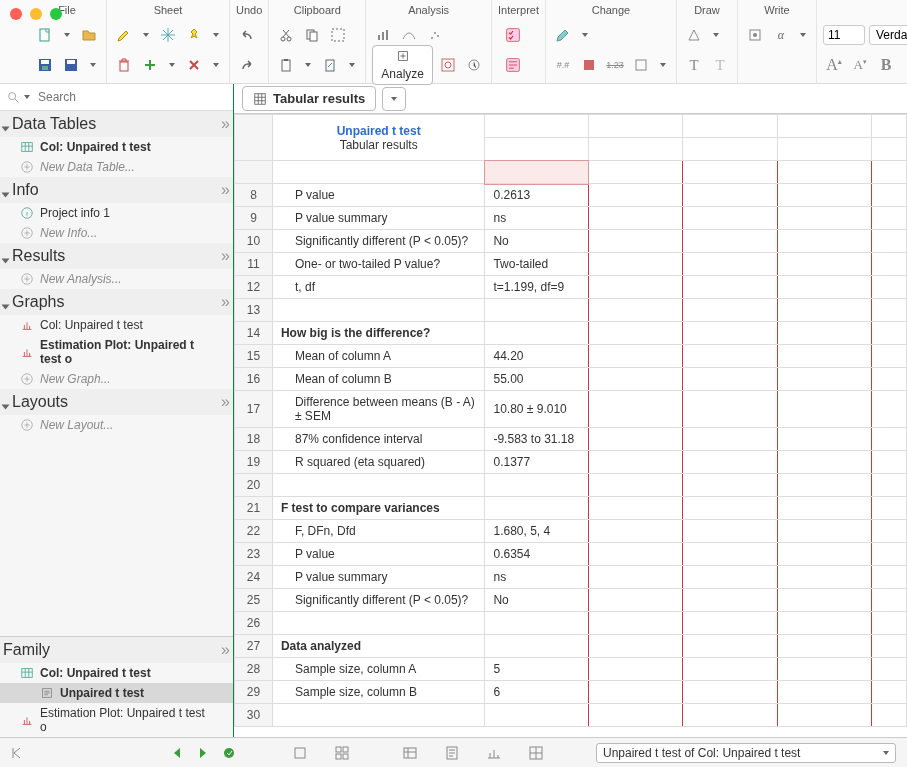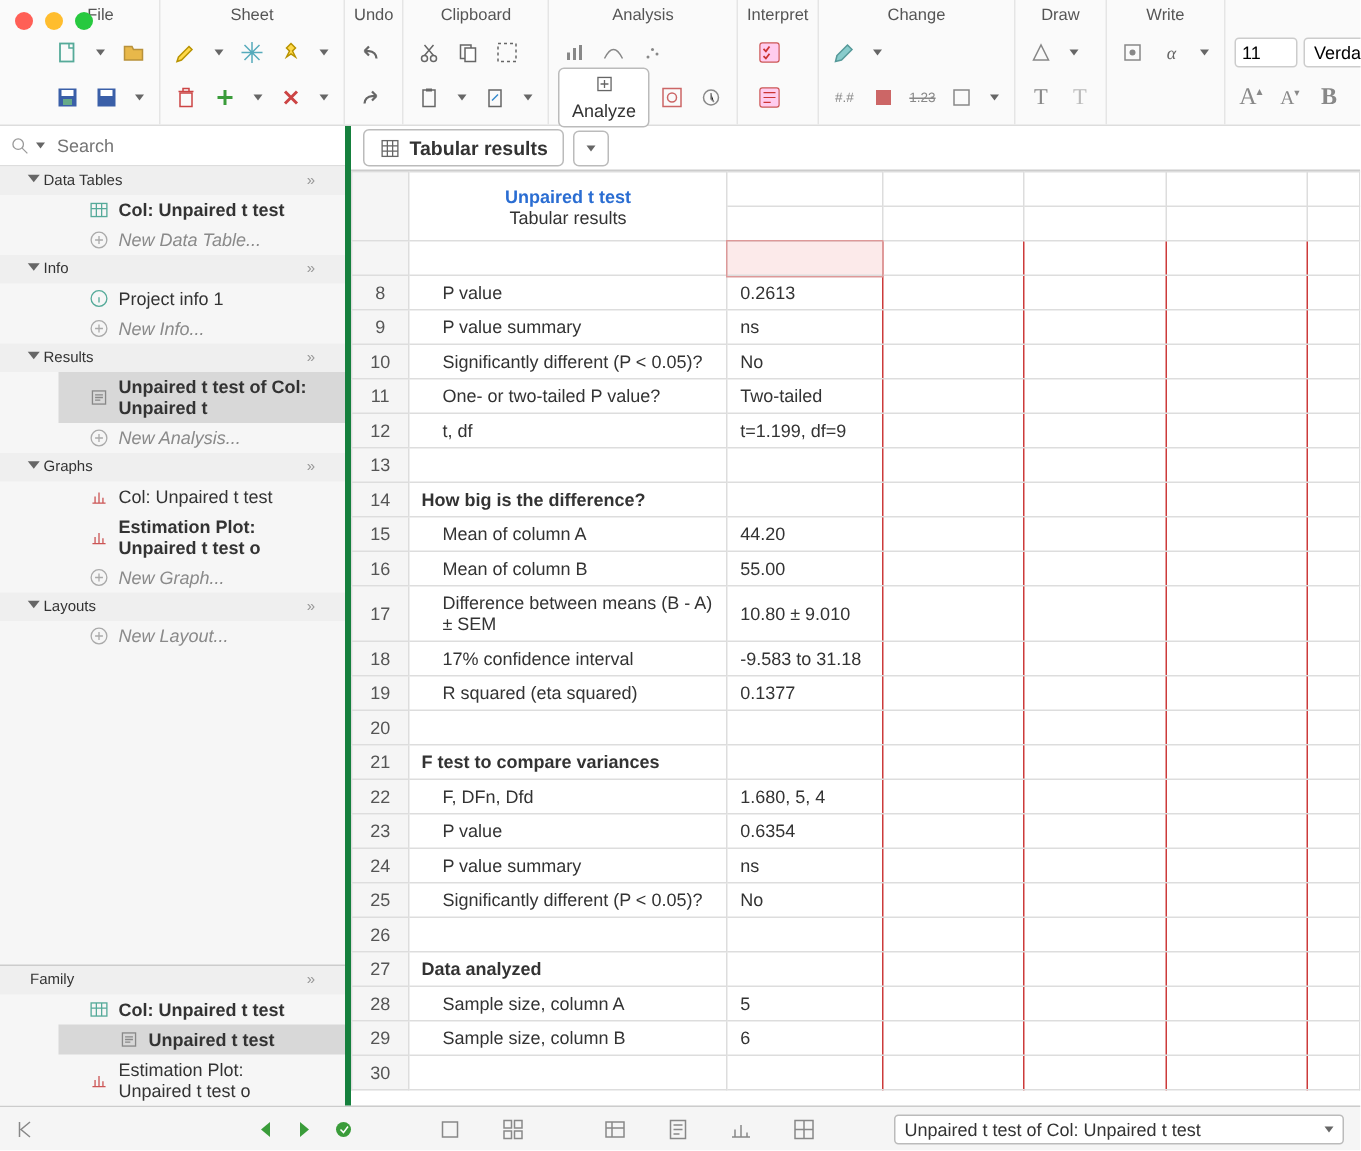--- a/index.html
+++ b/index.html
@@ -14,27 +14,27 @@
 .ribbon-group .row { display: flex; gap: 4px; align-items: center; height: 30px; }
 .btn-icon { width: 22px; height: 22px; display: flex; align-items: center; justify-content: center; border-radius: 3px; cursor: pointer; }
 .btn-icon svg { width: 16px; height: 16px; }
 .split { width: 14px; display:flex; align-items:center; justify-content:center; }
 .caret-down { width:0; height:0; border-left:3px solid transparent; border-right:3px solid transparent; border-top:4px solid #666; }
 .analyze-btn { border:1px solid #bbb; border-radius:4px; padding:3px 8px; display:flex; align-items:center; gap:4px; font-size:12px; cursor:pointer; background:#fff;flex-direction:column; }
 .font-size-sel { width:42px; border:1px solid #ccc; border-radius:3px; padding:2px 4px; font-size:12px; background:#fff; }
 .font-family-sel { width:156px; border:1px solid #ccc; border-radius:3px; padding:2px 6px; font-size:12px; background:#fff; }
 
 .main { display:flex; height: calc(767px - 84px - 30px); }
-.sidebar { width: 234px; border-right:4px solid #15803d; background:#f6f6f6; display:flex; flex-direction:column; overflow:hidden; }
+.sidebar { width: 234px; border-right:1px solid #15803d; background:#f6f6f6; display:flex; flex-direction:column; overflow:hidden; }
 .search-row { display:flex; align-items:center; padding:4px 6px; border-bottom:1px solid #ddd; background:#fff; }
 .search-row input { flex:1; border:none; outline:none; font-size:12px; padding:2px 4px; color:#888; }
 .nav { flex:1; overflow:auto; }
-.nav-header { display:flex; align-items:flex-start; padding:4px 20px; font-size:10px; color:#333; background:#efefef; position:relative; cursor:pointer; }
+.nav-header { display:flex; align-items:flex-end; padding:4px 3px; font-size:16px; color:#333; background:#efefef; position:relative; cursor:pointer; }
 .nav-header .exp { display:flex; justify-content:flex-end; flex:1; color:#999; }
-.nav-item { display:flex; align-items:center; padding:3px 20px 3px 20px; font-size:12px; gap:6px; cursor:pointer;margin-left:39px; }
+.nav-item { display:flex; align-items:center; padding:3px 20px 3px 20px; font-size:12px; gap:6px; cursor:pointer; }
 .nav-item.bold { font-weight:bold; }
 .nav-item.new { color:#8a8a8a; font-style:italic; }
 .nav-item.selected { background:#d8d8d8; }
 .nav-icon { width:14px; height:14px; display:flex; align-items:center; justify-content:center; }
 .family-sec { border-top:1px solid #ccc; }
 
 .content { flex:1; display:flex; flex-direction:column; overflow:hidden; }
 .tab-bar { height:30px; border-bottom:1px solid #ccc; display:flex; align-items:center; padding:0 8px; gap:6px; background:#fff; }
 .tab { border:1px solid #bbb; border-radius:4px; padding:4px 10px; display:flex; align-items:center; gap:6px; font-size:13px; font-weight:bold; background:#fff; }
 .table-wrap { flex:1; overflow:auto; position:relative; }
@@ -426,29 +426,20 @@
               <circle cx="8" cy="8" r="6" fill="none" stroke="#aaa"></circle>
               <path d="M8 5v6M5 8h6" stroke="#aaa"></path>
             </svg>
           </span>
           <span>New Info...</span>
         </div>
         <div class="nav-header">
           <span class="chevron"></span>
           <span>Results</span>
           <span class="exp">»</span>
-        </div>
-        <div class="nav-item bold selected">
-          <span class="nav-icon">
-            <svg width="14" height="14" viewBox="0 0 16 16">
-              <rect x="3" y="3" width="10" height="10" fill="none" stroke="#888"></rect>
-              <path d="M5 6h6M5 8h6M5 10h4" stroke="#888"></path>
-            </svg>
-          </span>
-          <span>Unpaired t test of Col: Unpaired t</span>
         </div>
         <div class="nav-item new">
           <span class="nav-icon">
             <svg width="14" height="14" viewBox="0 0 16 16">
               <circle cx="8" cy="8" r="6" fill="none" stroke="#aaa"></circle>
               <path d="M8 5v6M5 8h6" stroke="#aaa"></path>
             </svg>
           </span>
           <span>New Analysis...</span>
         </div>
@@ -665,21 +656,21 @@
               <td class="row-head">17</td>
               <td class="col-label indent">Difference between means (B - A) ± SEM</td>
               <td class="col-val red-border-right">10.80 ± 9.010</td>
               <td class="red-border-right"></td>
               <td class="red-border-right"></td>
               <td class="red-border-right"></td>
               <td></td>
             </tr>
             <tr>
               <td class="row-head">18</td>
-              <td class="col-label indent">17% confidence interval</td>
+              <td class="col-label indent">87% confidence interval</td>
               <td class="col-val red-border-right">-9.583 to 31.18</td>
               <td class="red-border-right"></td>
               <td class="red-border-right"></td>
               <td class="red-border-right"></td>
               <td></td>
             </tr>
             <tr>
               <td class="row-head">19</td>
               <td class="col-label indent">R squared (eta squared)</td>
               <td class="col-val red-border-right">0.1377</td>

